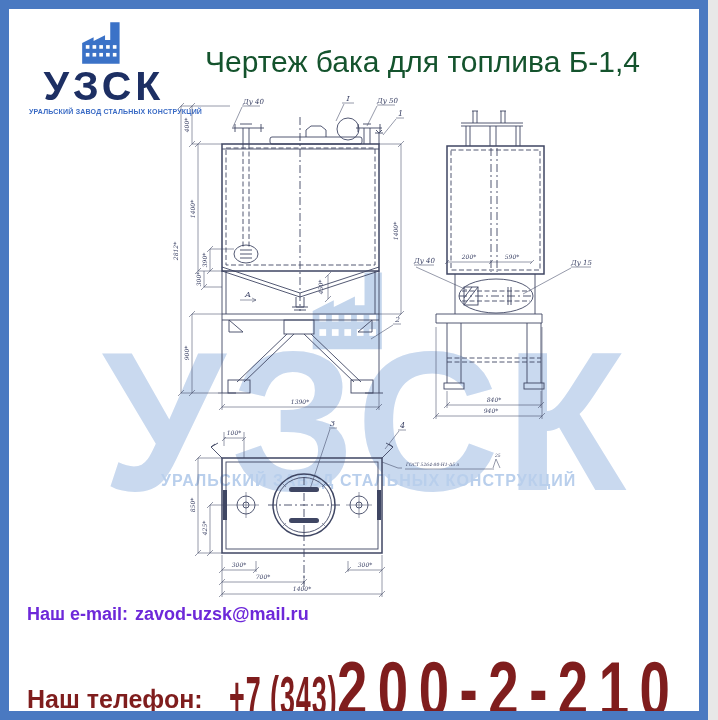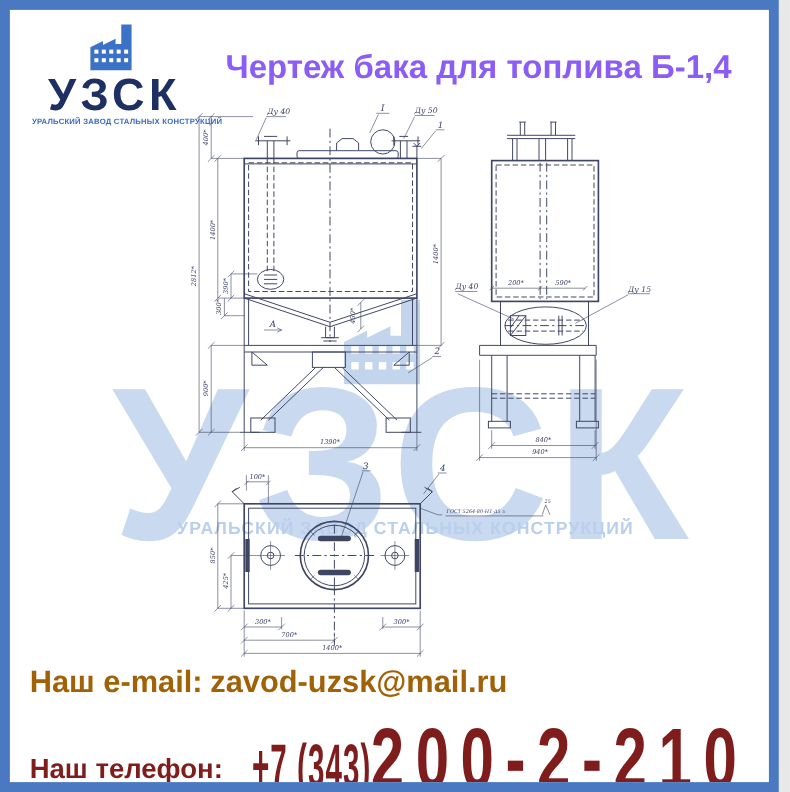--- a/index.html
+++ b/index.html
@@ -5,43 +5,43 @@
   html,body{margin:0;padding:0;background:#e8e8e8}
   .page{position:relative;width:708px;height:720px;box-sizing:border-box;
         border:9px solid #4a79c1;background:#fff;overflow:hidden;
         font-family:"Liberation Sans",sans-serif}
   
   .logo{position:absolute;left:20px;top:8px;width:150px;text-align:center}
   .logo-icon{width:52px;height:46px;display:block;margin:2px auto 0}
   .logo-name{font-size:41px;font-weight:bold;color:#1d2f63;letter-spacing:4px;line-height:1.05}
   .logo-sub{font-size:7px;font-weight:bold;color:#3a6bc5;letter-spacing:.2px;white-space:nowrap}
   
-  .title{position:absolute;left:196px;top:36px;font-size:30px;font-weight:bold;
-         color:#8b5cf6;white-space:nowrap}
+  .title{position:absolute;left:196px;top:36px;font-size:30px;font-weight:normal;
+         color:#14532d;white-space:nowrap}
   
   .wm{position:absolute;pointer-events:none}
   .wm-icon{left:296px;top:258px;width:96px;height:84px}
   .wm-name{left:8px;top:314px;width:700px;text-align:center;font-size:198px;font-weight:bold;
            letter-spacing:6px;line-height:1;color:#c9d9ef}
   .wm-sub{left:152px;top:463px;width:430px;font-size:16px;font-weight:bold;color:#b9cfec;
           letter-spacing:1px;white-space:nowrap}
   
   .draw{position:absolute;left:155px;top:82px}
   .ln{stroke:#3f4663;fill:none;stroke-width:.9}
   .lnt{stroke-width:1.5}
   .dm{stroke:#3f4663;fill:none;stroke-width:.55}
   .dsh{stroke-dasharray:5 2.5}
   .dshc{stroke-dasharray:8 3 2 3}
   .slot{fill:#3f4663;stroke:none}
   text.t6{font:italic 6px "DejaVu Serif",serif;fill:#3c4366}
   text.t7{font:italic 7px "DejaVu Serif",serif;fill:#3c4366}
   text.t8{font:italic 8px "DejaVu Serif",serif;fill:#3c4366}
   text.t45{font:italic 4.5px "DejaVu Serif",serif;fill:#3c4366}
   
-  .crow{position:absolute;left:18px;font-size:28px;font-weight:bold;color:#a16207;white-space:nowrap}
+  .crow{position:absolute;left:18px;font-size:18px;font-weight:bold;color:#6d28d9;white-space:nowrap}
   .crow .val{margin-left:7px}
   .row-email{top:595px}
   .row-site{top:629px}
   .phone{position:absolute;left:18px;top:650px;width:692px;height:60px;display:flex;
          align-items:flex-end;color:#7f1d1d}
   .p-label{font-size:25px;font-weight:bold;padding-bottom:5px;white-space:nowrap}
   .p-code{font-size:56px;font-weight:bold;margin-left:26px;line-height:.8;letter-spacing:2px;
           display:inline-block;transform:scaleX(.48);transform-origin:left bottom;white-space:nowrap}
   .p-num{font-size:78px;font-weight:bold;margin-left:-118px;line-height:.76;letter-spacing:15px;
          display:inline-block;transform:scaleX(.7);transform-origin:left bottom;white-space:nowrap}

